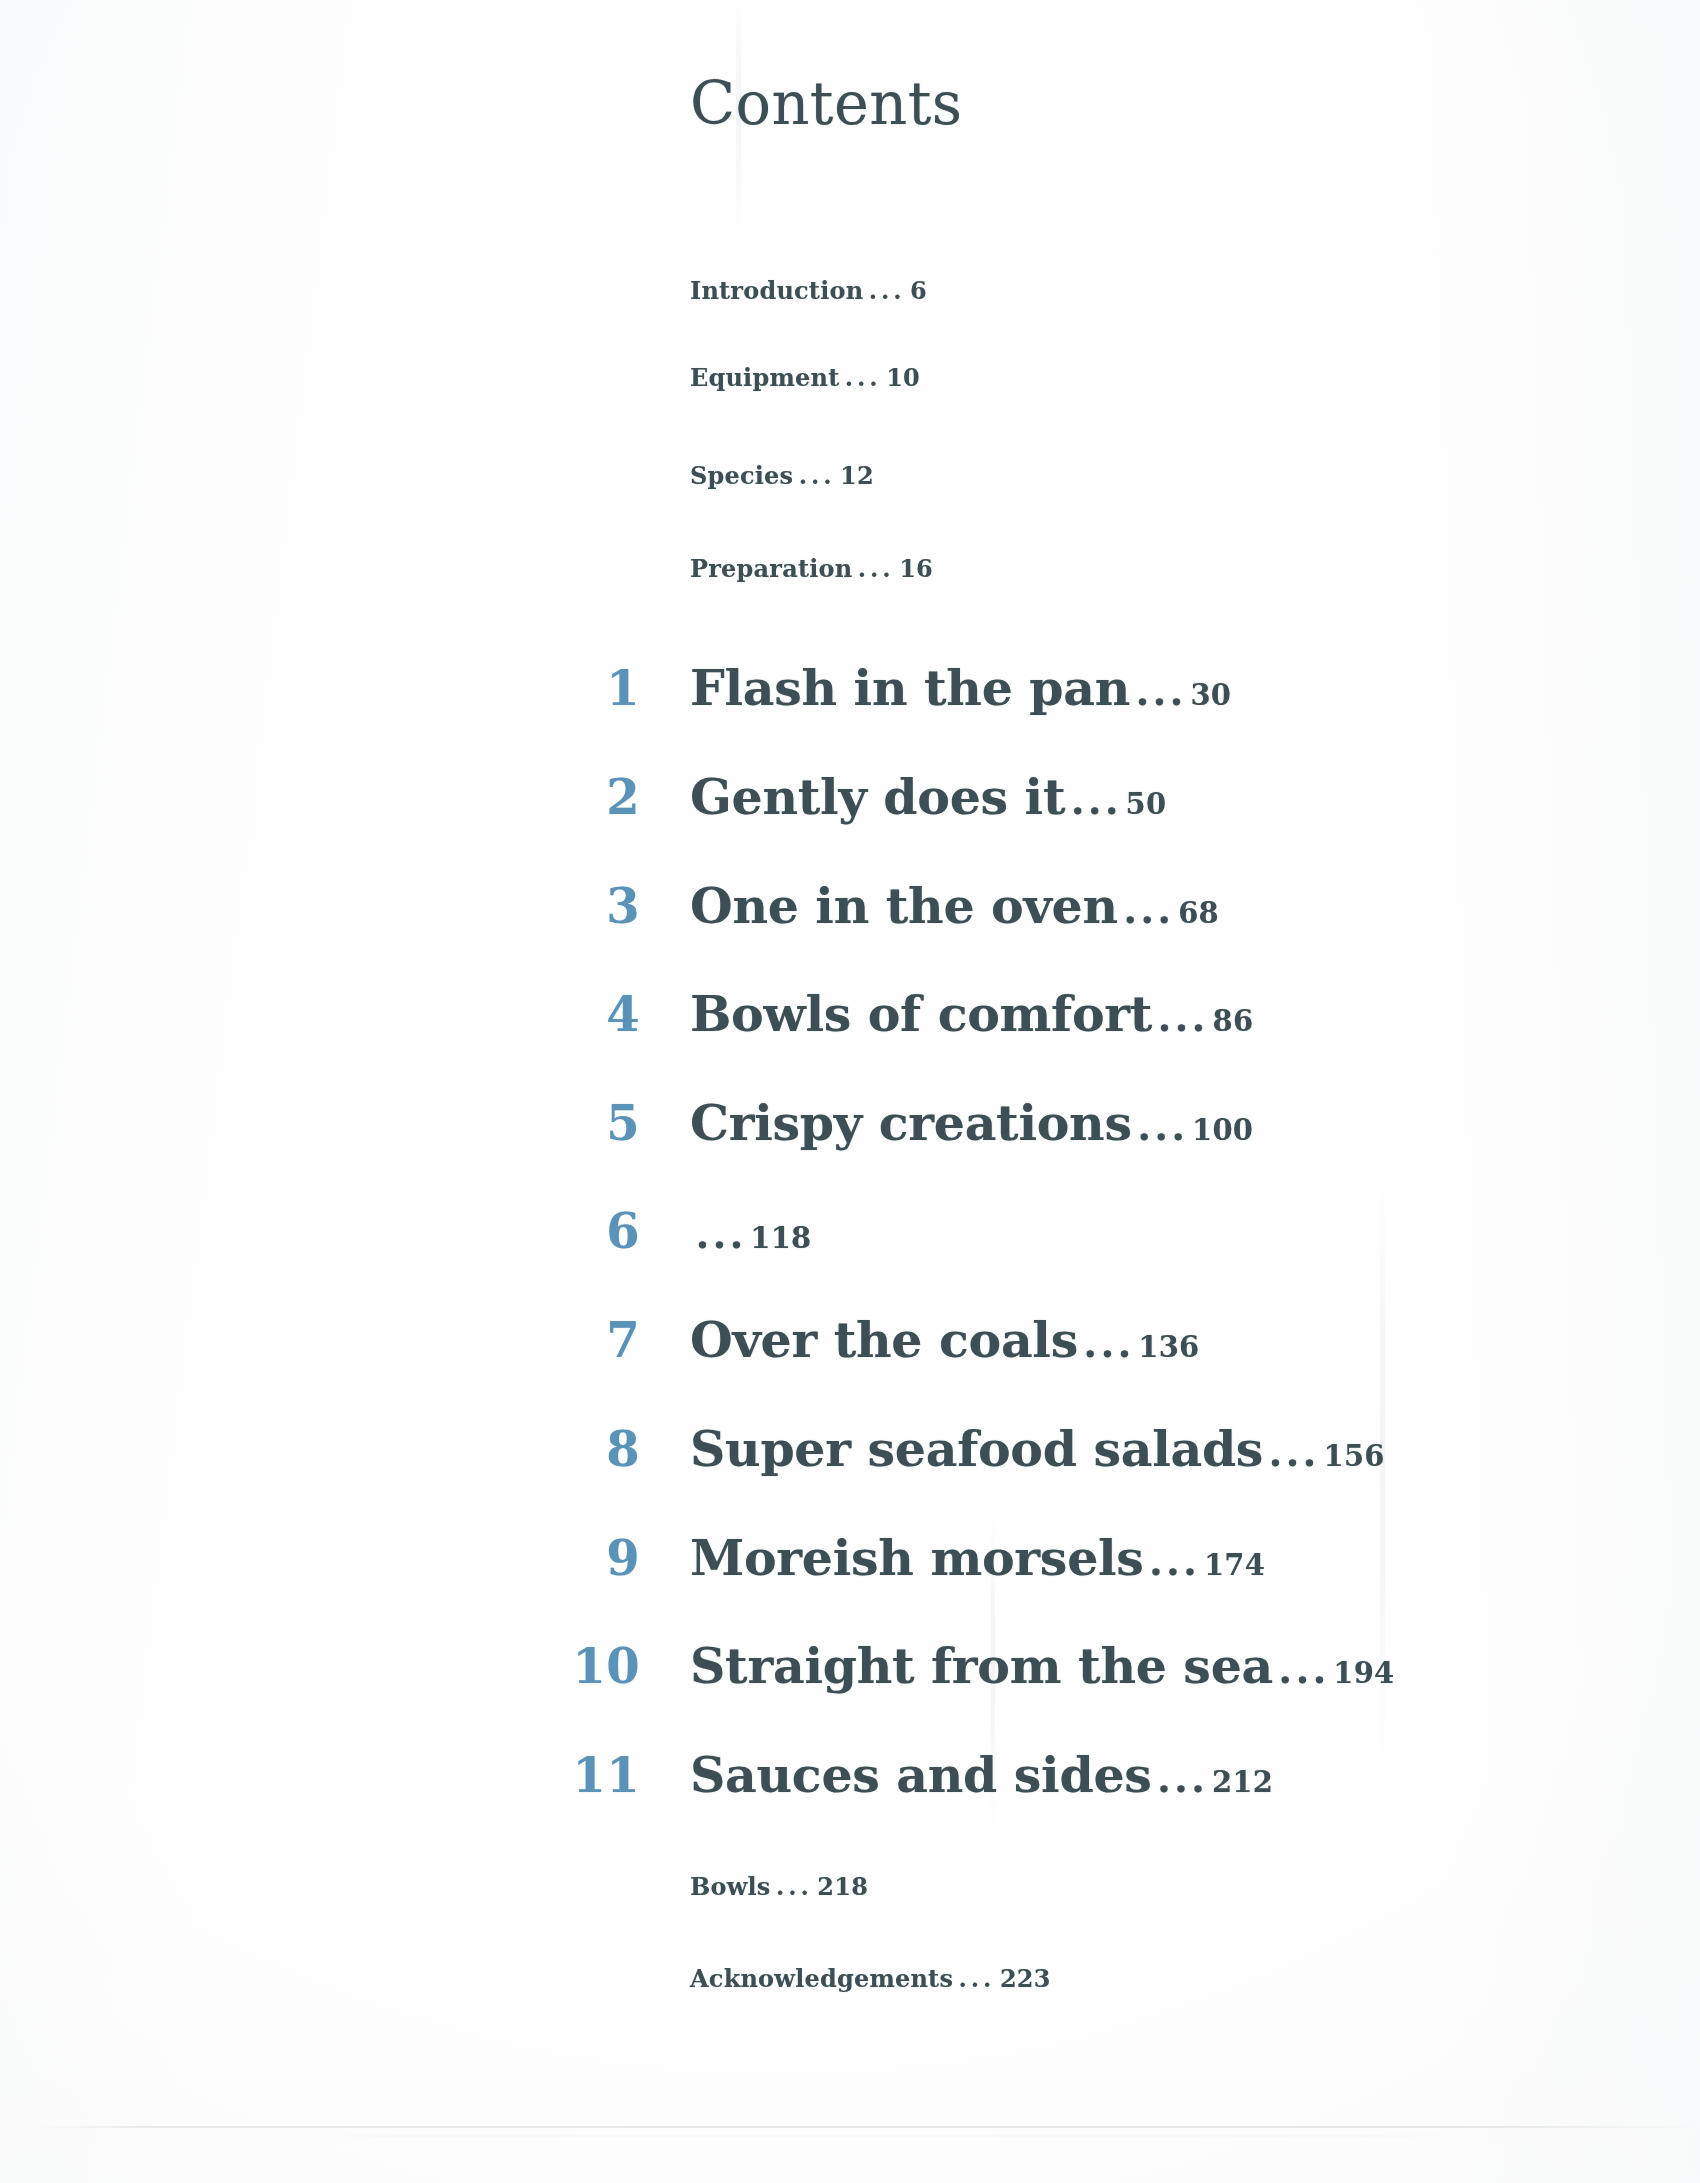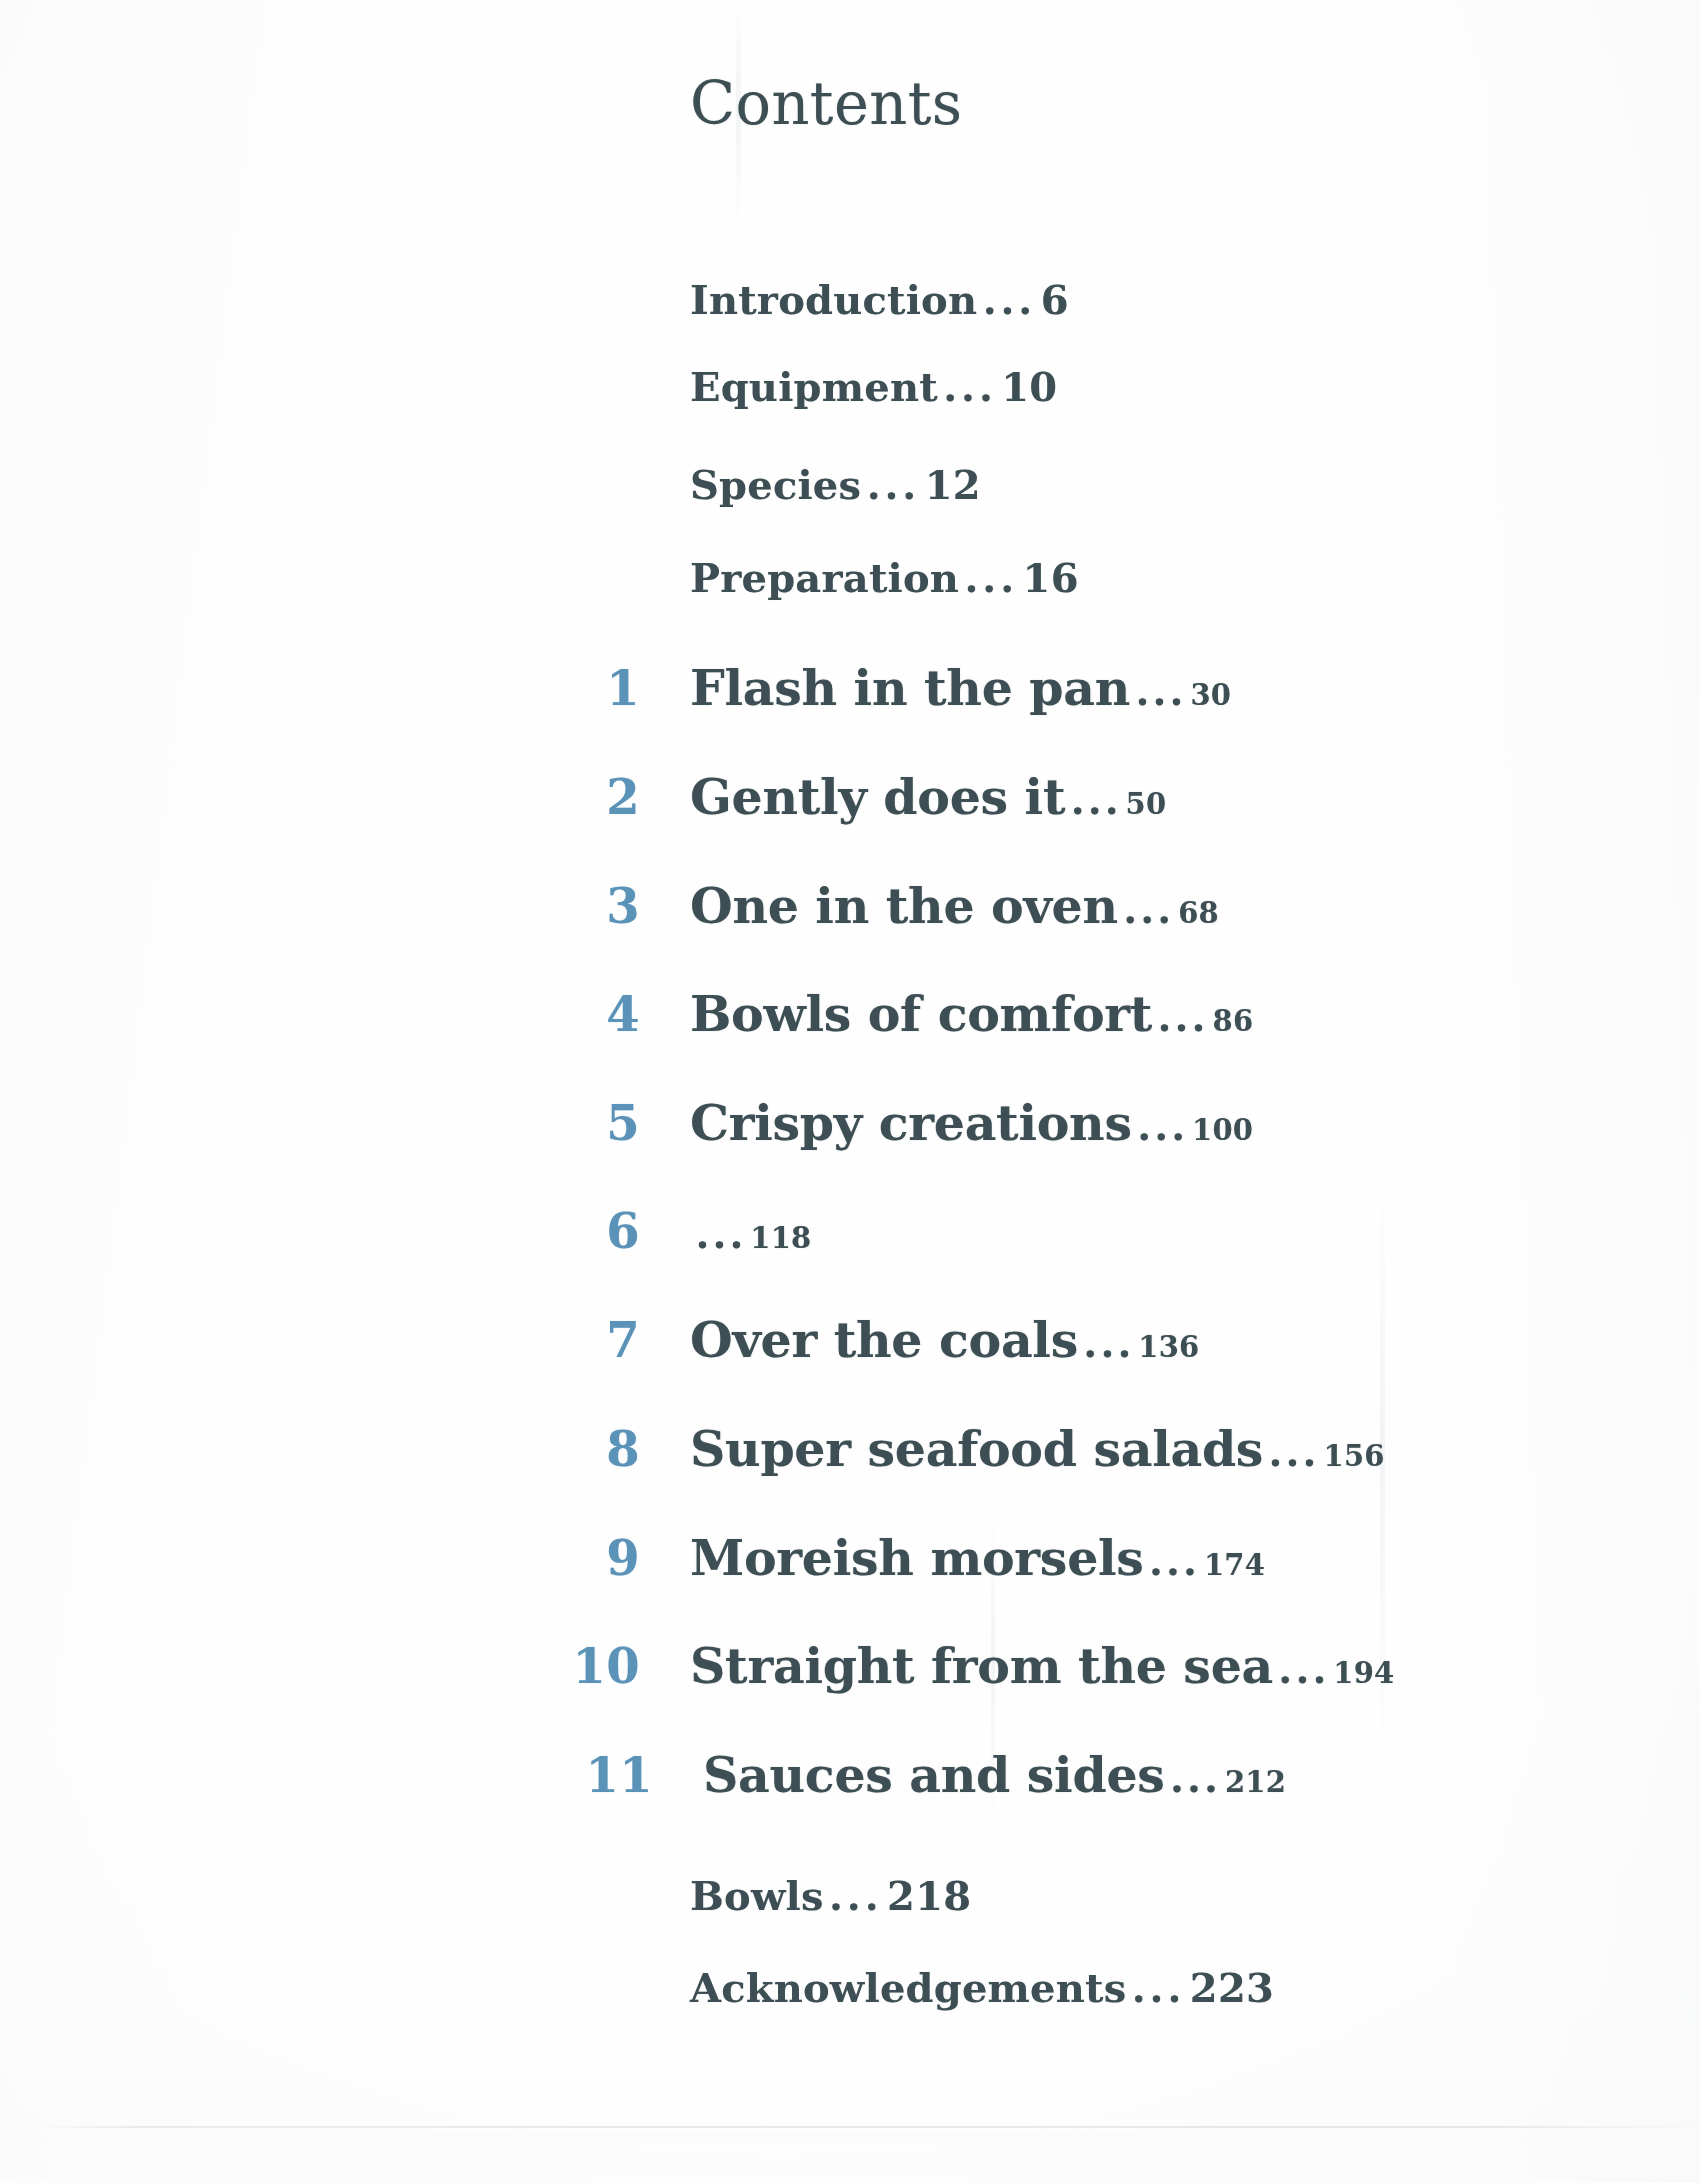--- a/index.html
+++ b/index.html
@@ -72,21 +72,21 @@
   }
 
   
   .matter-row {
     position: absolute;
     left: 690px;
     display: flex;
     align-items: baseline;
     white-space: nowrap;
     color: #3d4f54;
-    font-size: 40px;
+    font-size: 24px;
     font-weight: 700;
     letter-spacing: 0.2px;
     text-shadow: 0 0 0.9px rgba(61,79,84,0.3);
   }
   .matter-row .leader {
     margin: 0 1.5px 0 5.4px;
     letter-spacing: 3.9px;
   }
   .matter-row .pagenum {
     margin-left: 3.1px;
@@ -256,21 +256,21 @@
 
     <div class="chap-row" style="top:1637px;">
       <span class="chap-num">10</span>
       <span class="chap-body">
         <span class="chap-title">Straight from the sea</span>
         <span class="leader">...</span>
         <span class="chap-page">194</span>
       </span>
     </div>
 
-    <div class="chap-row" style="top:1746px;margin-left:13px;">
+    <div class="chap-row" style="top:1746px;">
       <span class="chap-num">11</span>
       <span class="chap-body">
         <span class="chap-title">Sauces and sides</span>
         <span class="leader">...</span>
         <span class="chap-page">212</span>
       </span>
     </div>
 
     <div class="matter-row" style="top:1872px;">
       <span>Bowls</span>

